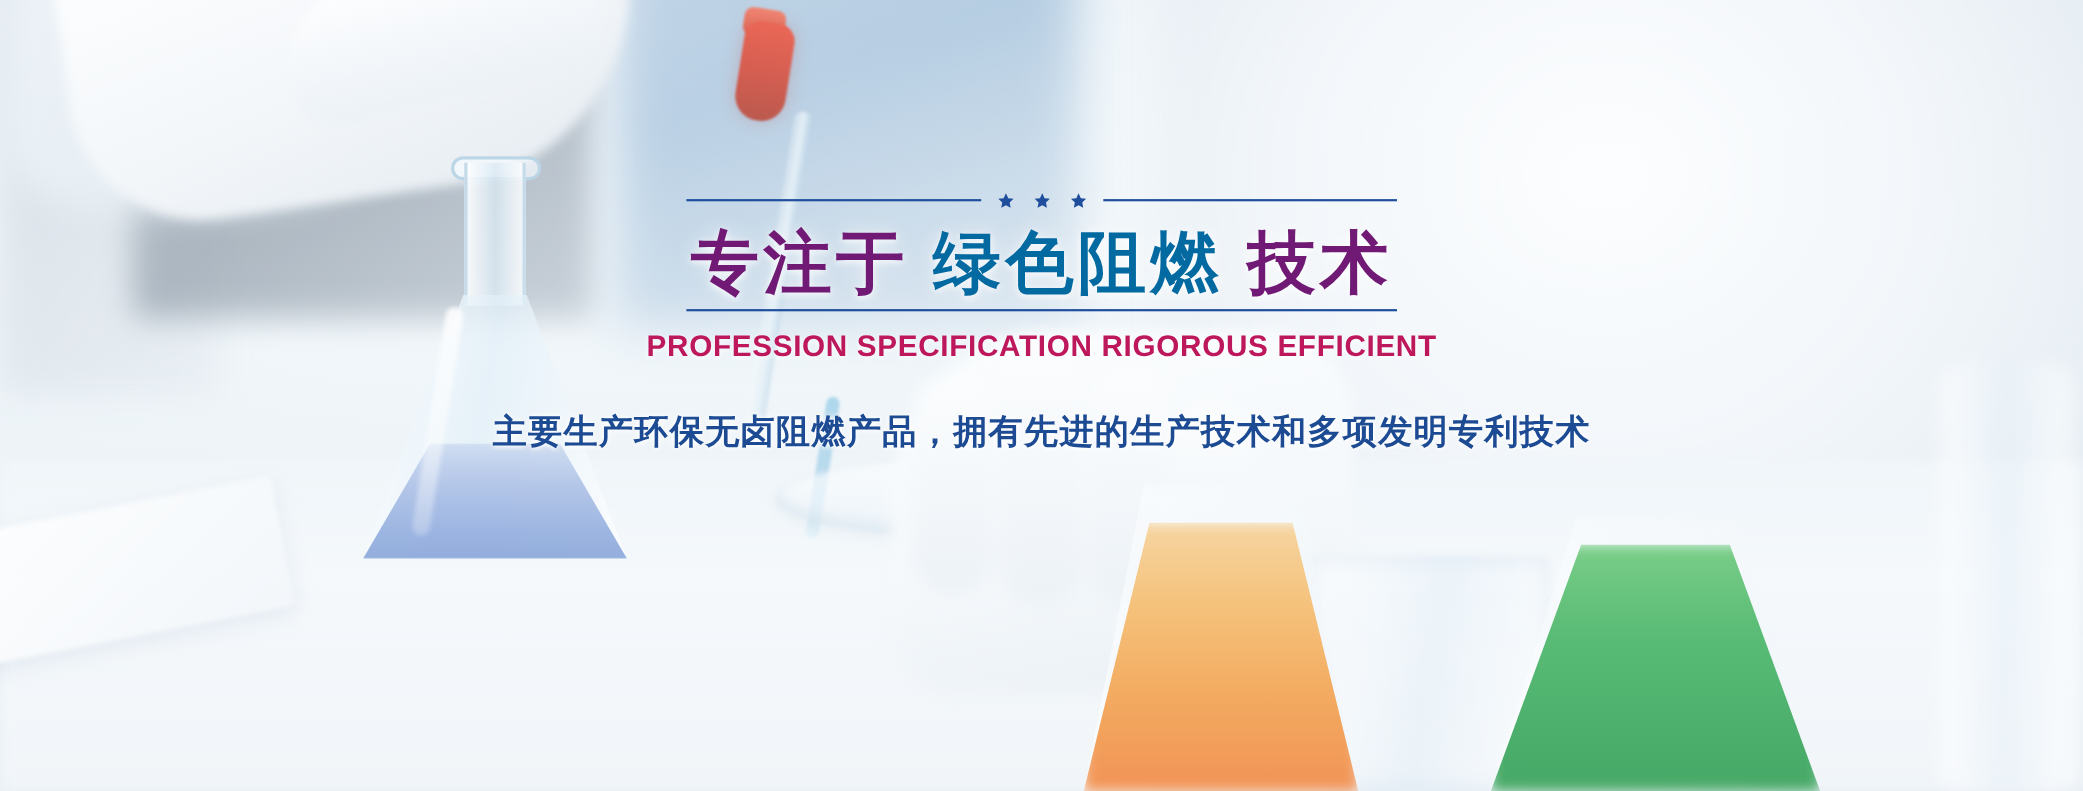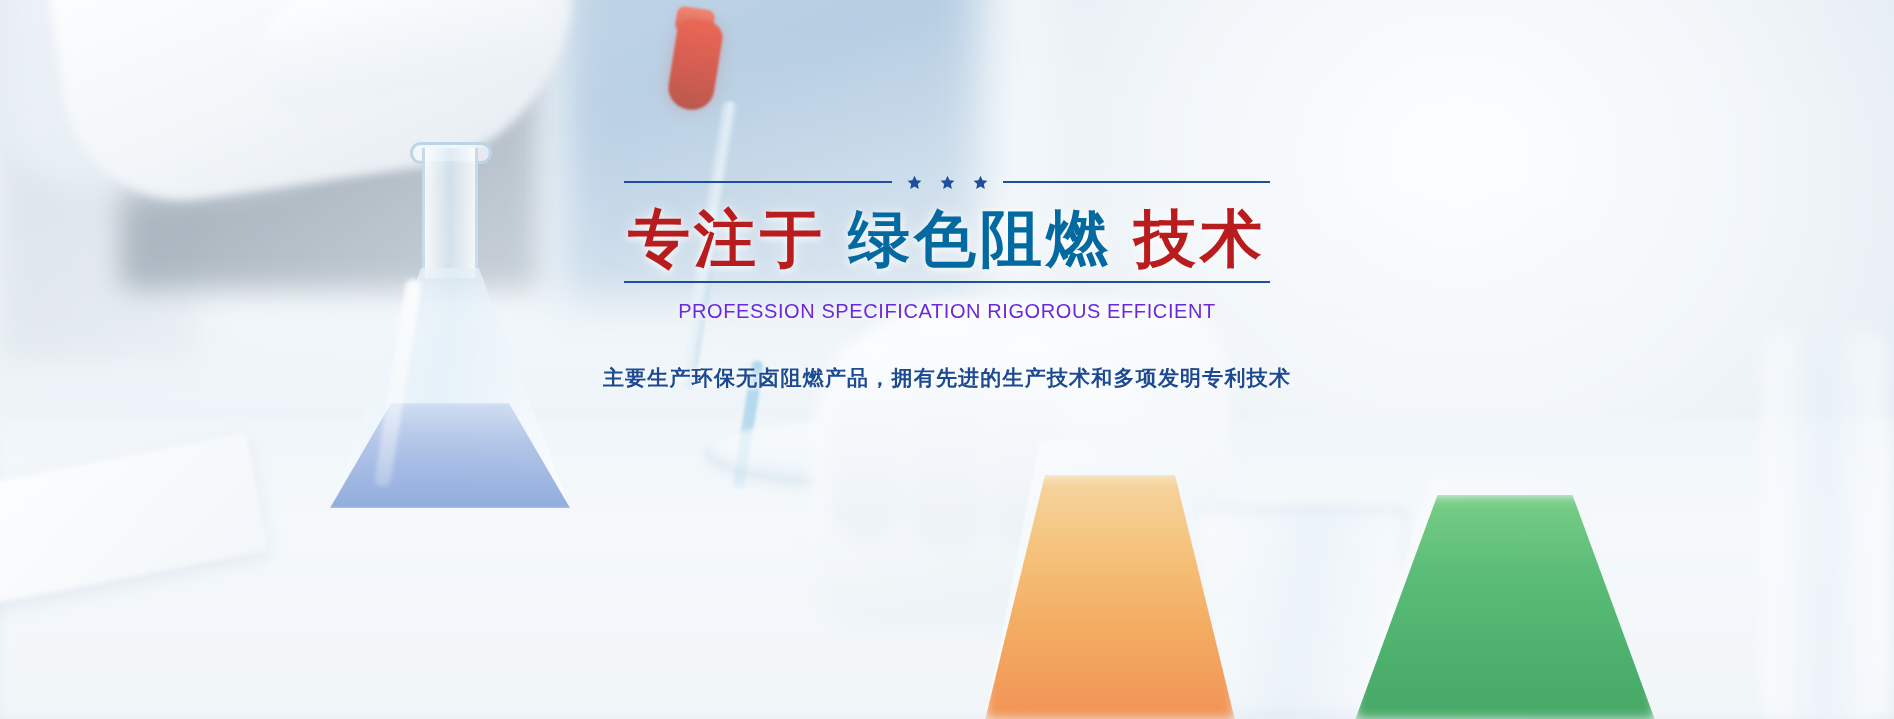--- a/index.html
+++ b/index.html
@@ -243,47 +243,47 @@
   .headline{
     margin-top:12px;
     font-family:"DejaVu Sans","Liberation Sans",sans-serif;
     font-size:62px;
     font-weight:700;
     letter-spacing:4px;
     line-height:1.12;
     white-space:nowrap;
     text-shadow:0 2px 7px rgba(255,255,255,.85), 0 0 18px rgba(255,255,255,.6);
   }
-  .hl-blue{ color:#b91c1c; }
+  .hl-blue{ color:#701a75; }
   .hl-green{ color:#0369a1; }
   .hl-gap{ display:inline-block; width:22px; }
 
   
   .rule-under{
     width:646px; height:2px; background:#1f4e9c; margin-top:8px;
   }
 
   
   .subtitle{
     margin-top:17px;
-    color:#6d28d9;
+    color:#be185d;
     font-family:"Liberation Sans","DejaVu Sans",sans-serif;
-    font-size:20px;
-    font-weight:400;
+    font-size:27px;
+    font-weight:700;
     letter-spacing:.6px;
     white-space:nowrap;
     text-shadow:0 1px 5px rgba(255,255,255,.9);
   }
 
   
   .desc{
     margin-top:41px;
     color:#1c4a93;
     font-family:"DejaVu Sans","Liberation Sans",sans-serif;
-    font-size:21px;
+    font-size:31px;
     font-weight:700;
     letter-spacing:1.2px;
     white-space:nowrap;
     text-shadow:0 0 7px rgba(255,255,255,.95), 0 1px 4px rgba(255,255,255,.9);
   }
 </style>
 </head>
 <body>
 
 <div class="banner">

